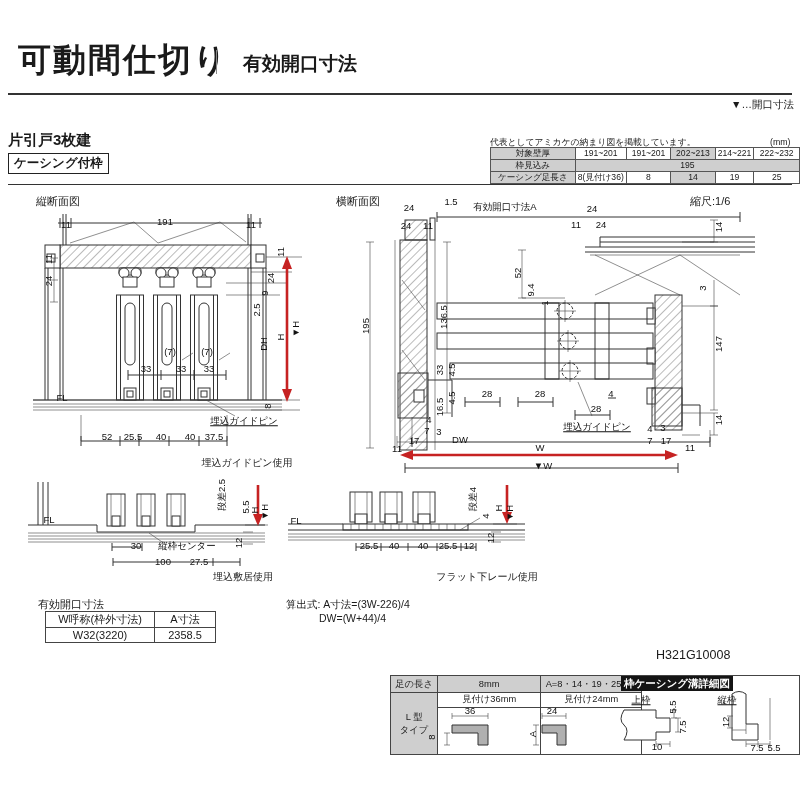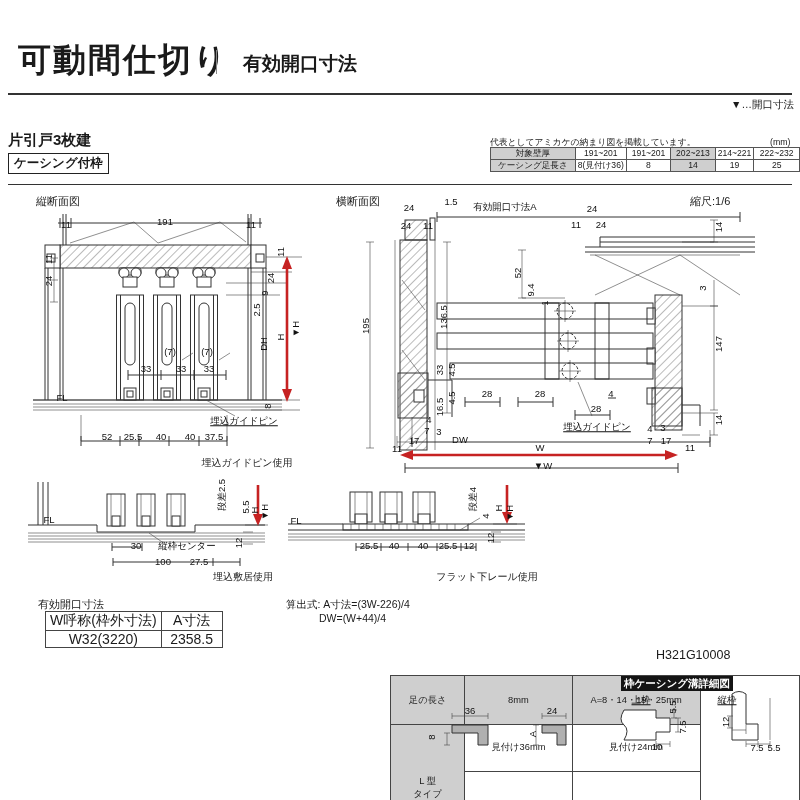--- a/index.html
+++ b/index.html
@@ -14,24 +14,24 @@
   .legend{font-size:10.5px;text-align:right;white-space:nowrap}
   .prodtype{font-size:15px;font-weight:800;white-space:nowrap}
   .framebox{font-size:12.5px;font-weight:800;border:1.5px solid #222;padding:1px 5px;white-space:nowrap}
   
   table{border-collapse:collapse}
   .spec{font-size:8.6px}
   .spec td{border:1px solid #555;text-align:center;padding:0 2px;height:11px;line-height:1.05;white-space:nowrap}
   .spec td.lab{background:var(--shade)}
   .spec td.hl{background:var(--shade)}
   .spec-cap{font-size:8.8px;white-space:nowrap}
-  .open-t{font-size:14px}
+  .open-t{font-size:11px}
   .open-t td{border:1px solid #444;text-align:center;height:14px;padding:0 4px;white-space:nowrap}
   .dt{font-size:9.3px}
-  .dt td{border:1px solid #444;text-align:center;vertical-align:top;padding:16px;white-space:nowrap}
+  .dt td{border:1px solid #444;text-align:center;vertical-align:top;padding:0;white-space:nowrap}
   .dt td.gr{background:var(--shade);vertical-align:middle}
   .blackbar{position:absolute;background:var(--bar);color:#fff;font-size:10.5px;font-weight:700;
             text-align:center;line-height:15px;white-space:nowrap}
   
   .dim{position:absolute;transform:translate(-50%,-50%);font-size:9.5px;line-height:1;color:#111;white-space:nowrap}
   .dim.rot{transform:translate(-50%,-50%) rotate(-90deg)}
   .dim.und{text-decoration:underline}
   .cap{position:absolute;transform:translate(-50%,-50%);font-size:10px;white-space:nowrap}
   .small-t{font-size:11px;white-space:nowrap}
   .note{font-size:10.5px;line-height:1.45;white-space:nowrap}
@@ -60,20 +60,24 @@
 <div class="abs spec-cap" style="left:770px;top:137px">(mm)</div>
 <table class="spec abs" style="left:490px;top:147px">
   <tbody>
       <tr>
     <td class="lab" style="width:86px">対象壁厚</td>
     <td style="width:43px">191~201</td>
     <td style="width:43px">191~201</td>
     <td style="width:43px" class="hl">202~213</td>
     <td style="width:28px">214~221</td>
     <td style="width:45px">222~232</td>
+  </tr>
+  <tr>
+    <td class="lab">枠見込み</td>
+    <td colspan="5" class="hl">195</td>
   </tr>
   <tr>
     <td class="lab">ケーシング足長さ</td>
     <td>8(見付け36)</td>
     <td>8</td>
     <td class="hl">14</td>
     <td>19</td>
     <td>25</td>
   </tr>
 </tbody>

